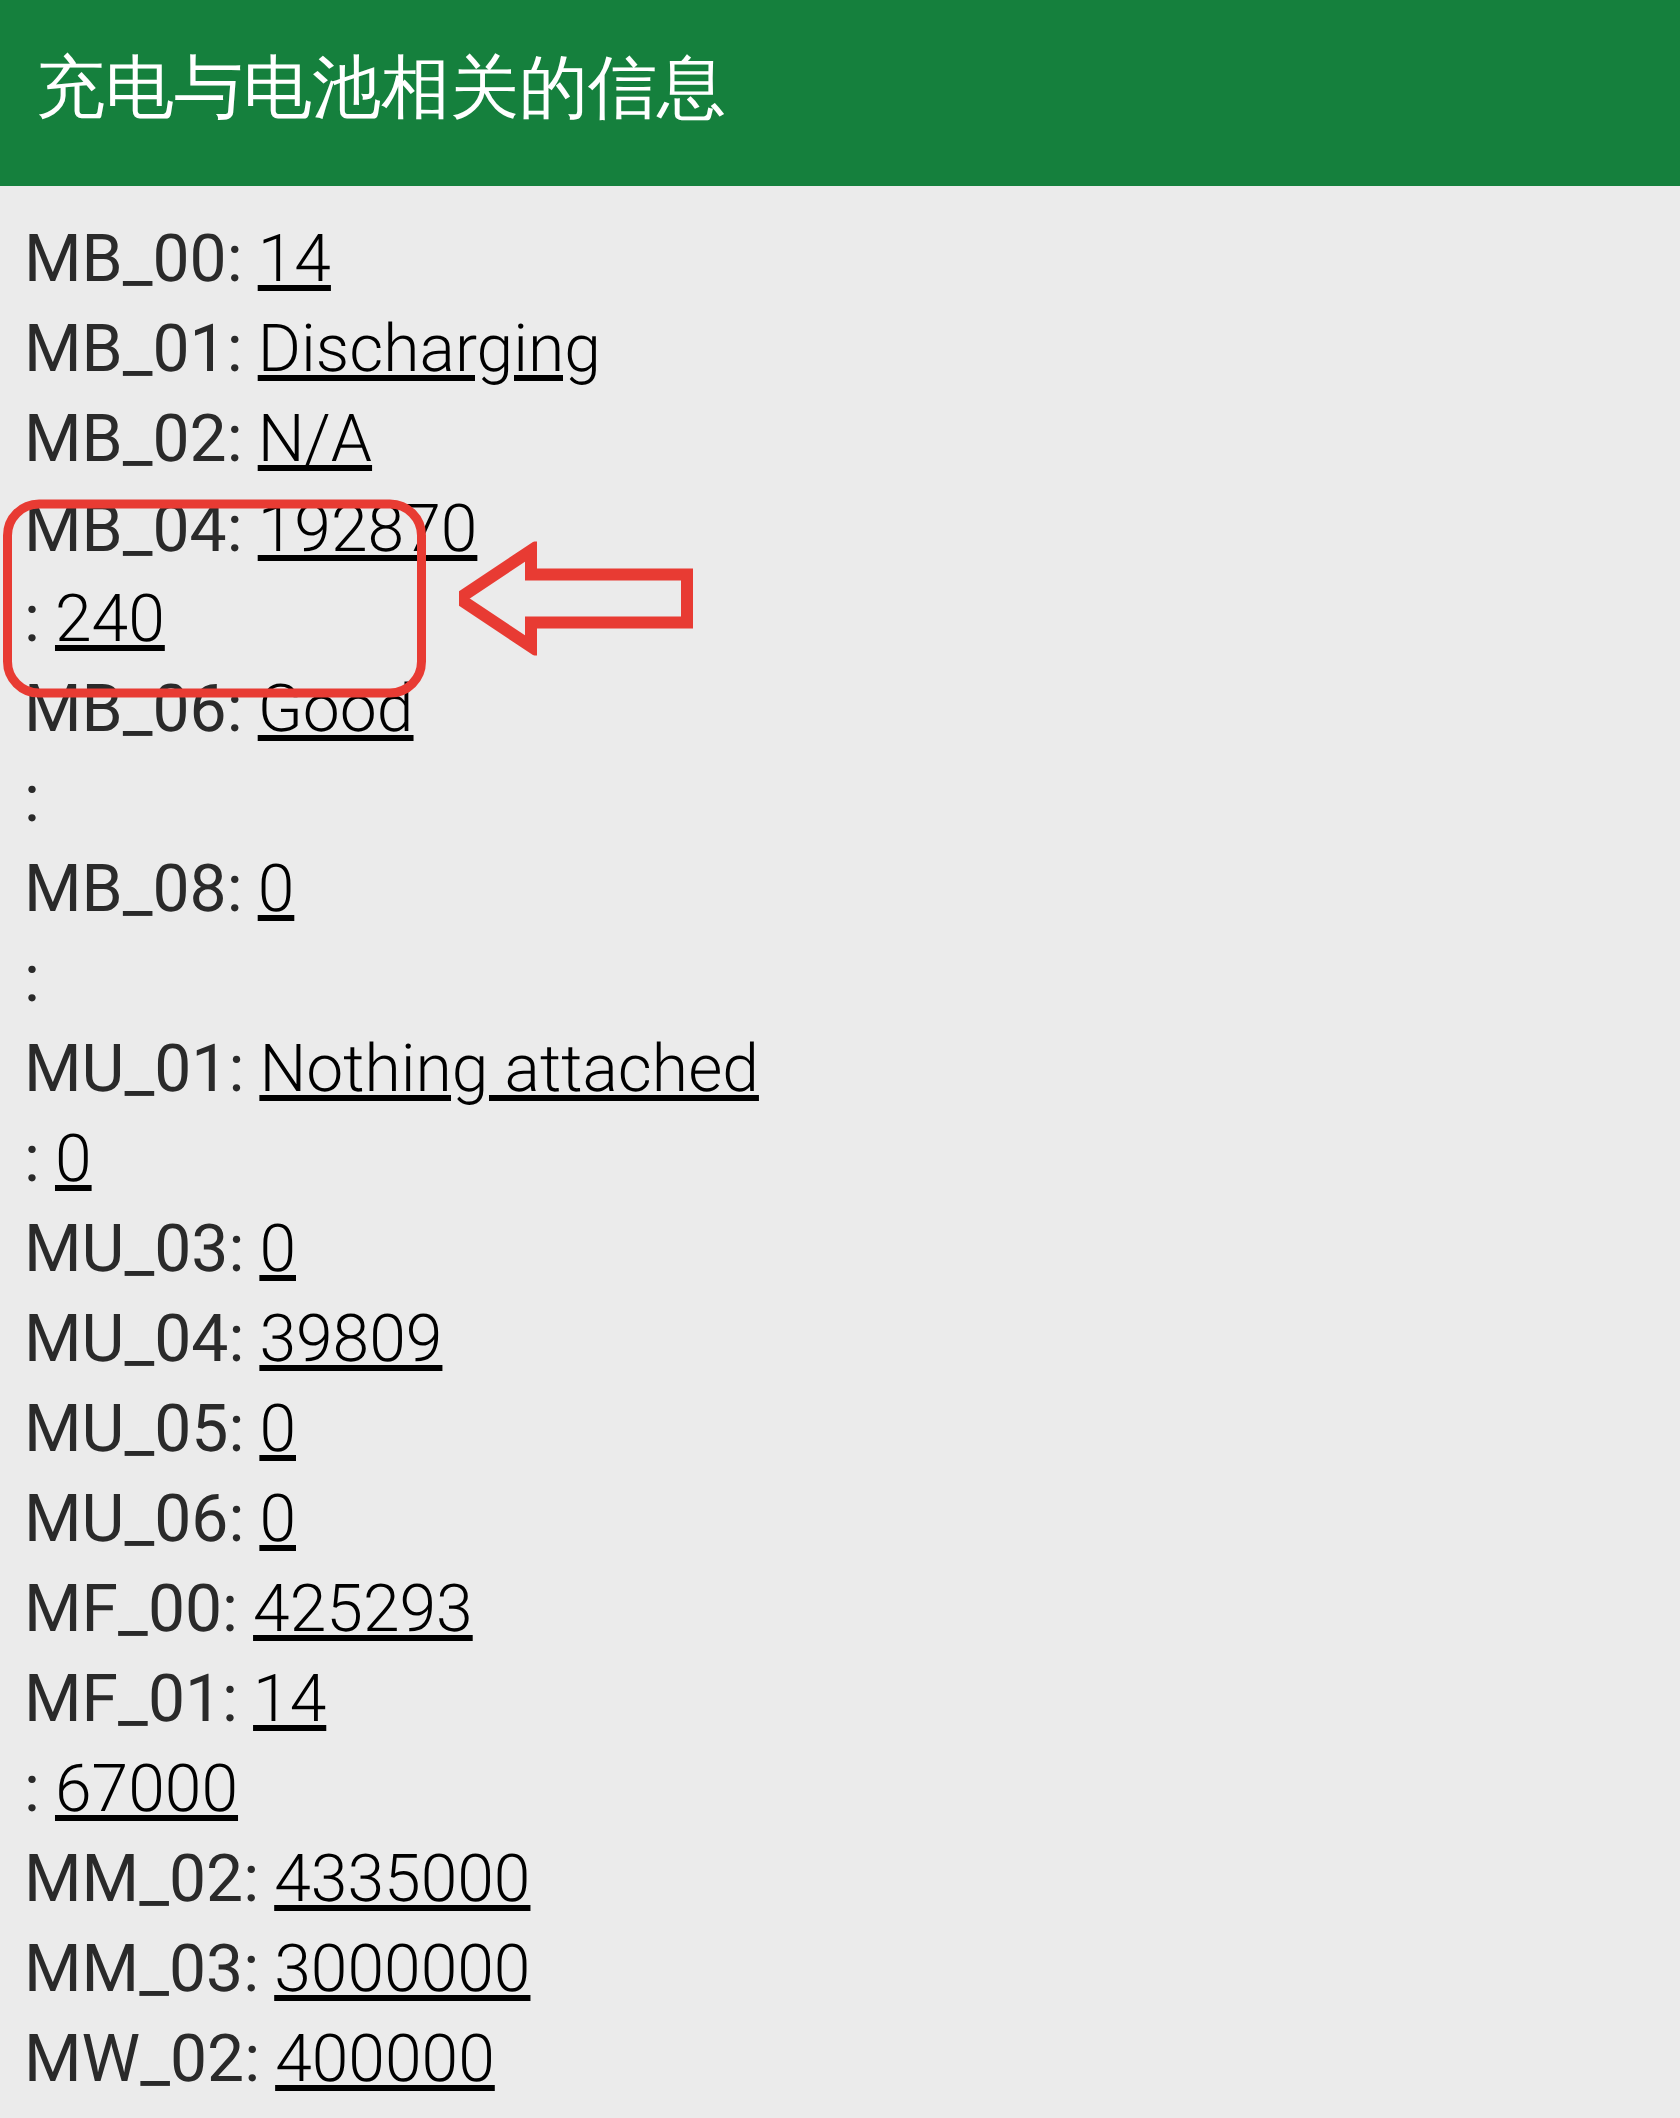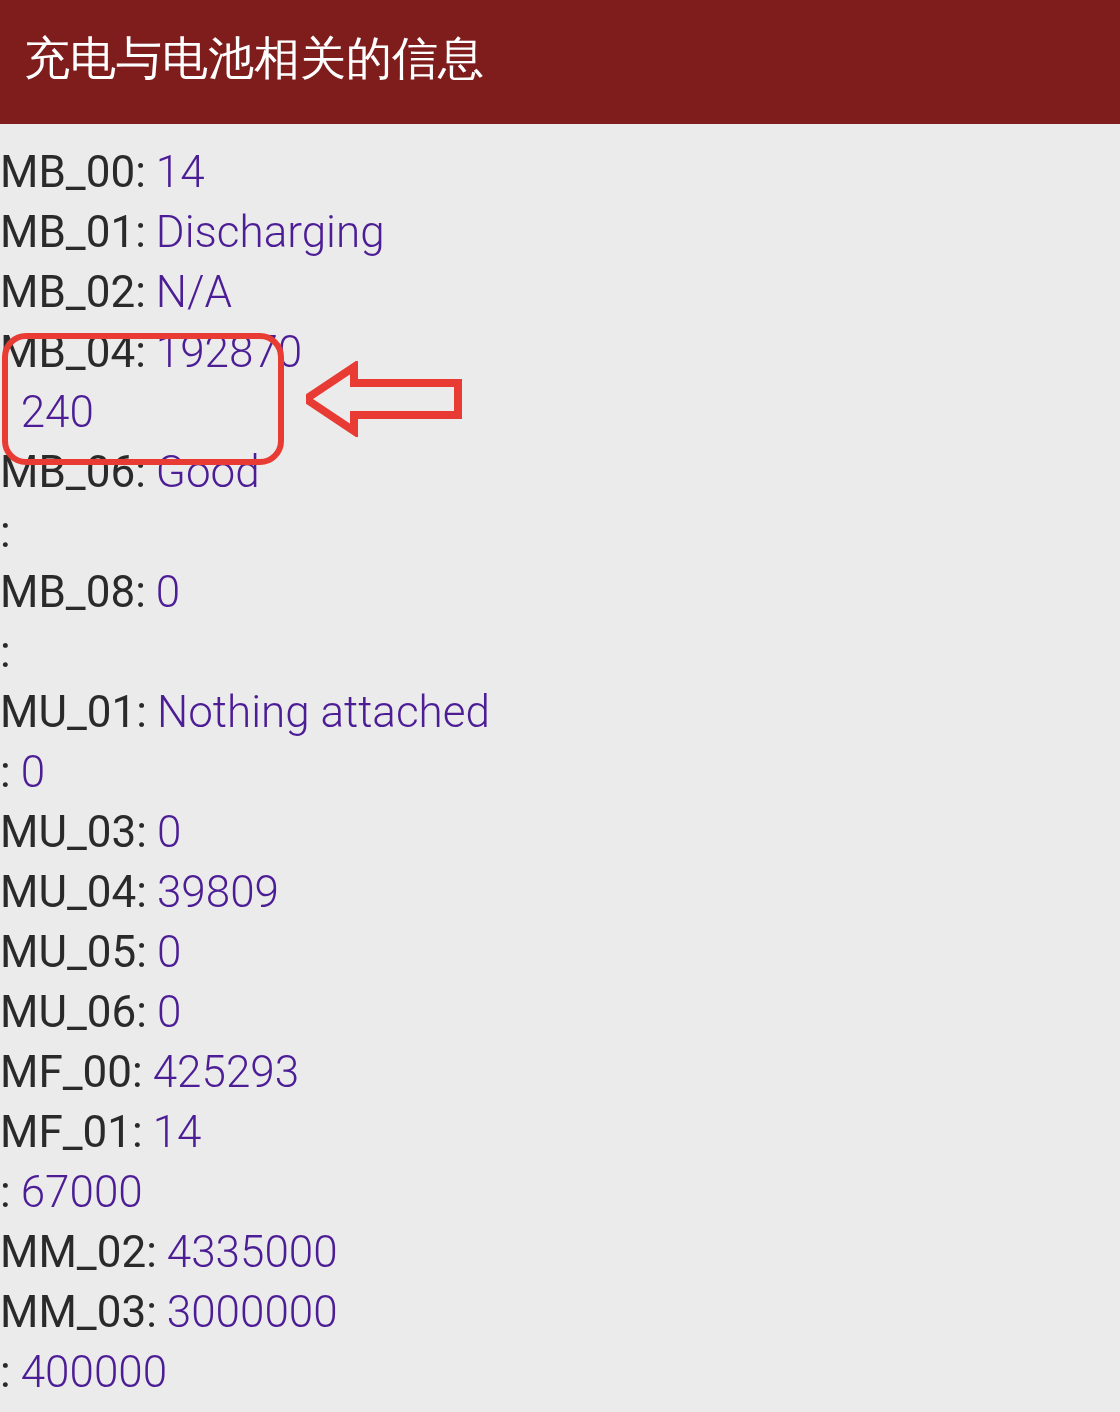--- a/index.html
+++ b/index.html
@@ -8,47 +8,48 @@
       box-sizing: border-box;
     }
     body {
       width: 1120px;
       height: 1412px;
       background: #ebebeb;
       font-family: -apple-system, BlinkMacSystemFont, "Segoe UI", Roboto, Helvetica, Arial, sans-serif;
       overflow: hidden;
     }
     .header {
-      background: #7f1d1d;
+      background: #15803d;
       color: #ffffff;
       padding: 28px 32px 34px 24px;
       font-size: 46px;
       font-weight: 500;
     }
     .content {
-      padding: 18px 8px 0 0;
+      padding: 18px 8px 0 16px;
     }
     .row {
       display: flex;
       align-items: baseline;
       font-size: 44px;
       line-height: 60px;
       white-space: nowrap;
     }
     .key {
       color: #2a2a2a;
       font-weight: 400;
     }
     .colon {
       color: #2a2a2a;
       margin-right: 10px;
     }
     .value {
-      color: #4c1d95;
+      color: #000000;
       font-weight: 300;
+      text-decoration: underline;
     }
     .highlight-box {
       position: absolute;
       border: 6px solid #e83b33;
       border-radius: 24px;
       left: 2px;
       top: 333px;
       width: 282px;
       height: 132px;
       pointer-events: none;
@@ -158,20 +159,21 @@
       <span class="key">MM_02</span>
       <span class="colon">:</span>
       <span class="value">4335000</span>
     </div>
     <div class="row">
       <span class="key">MM_03</span>
       <span class="colon">:</span>
       <span class="value">3000000</span>
     </div>
     <div class="row">
+      <span class="key">MW_02</span>
       <span class="colon">:</span>
       <span class="value">400000</span>
     </div>
   </div>
 
 <div class="highlight-box"></div>
 
 <div class="arrow-wrap">
   <svg viewBox="0 0 160 76" width="160" height="76">
     <path d="M 0 38 L 48 6 L 48 22 L 152 22 L 152 54 L 48 54 L 48 70 Z" fill="none" stroke="#e83b33" stroke-width="8" stroke-linejoin="miter"></path>

